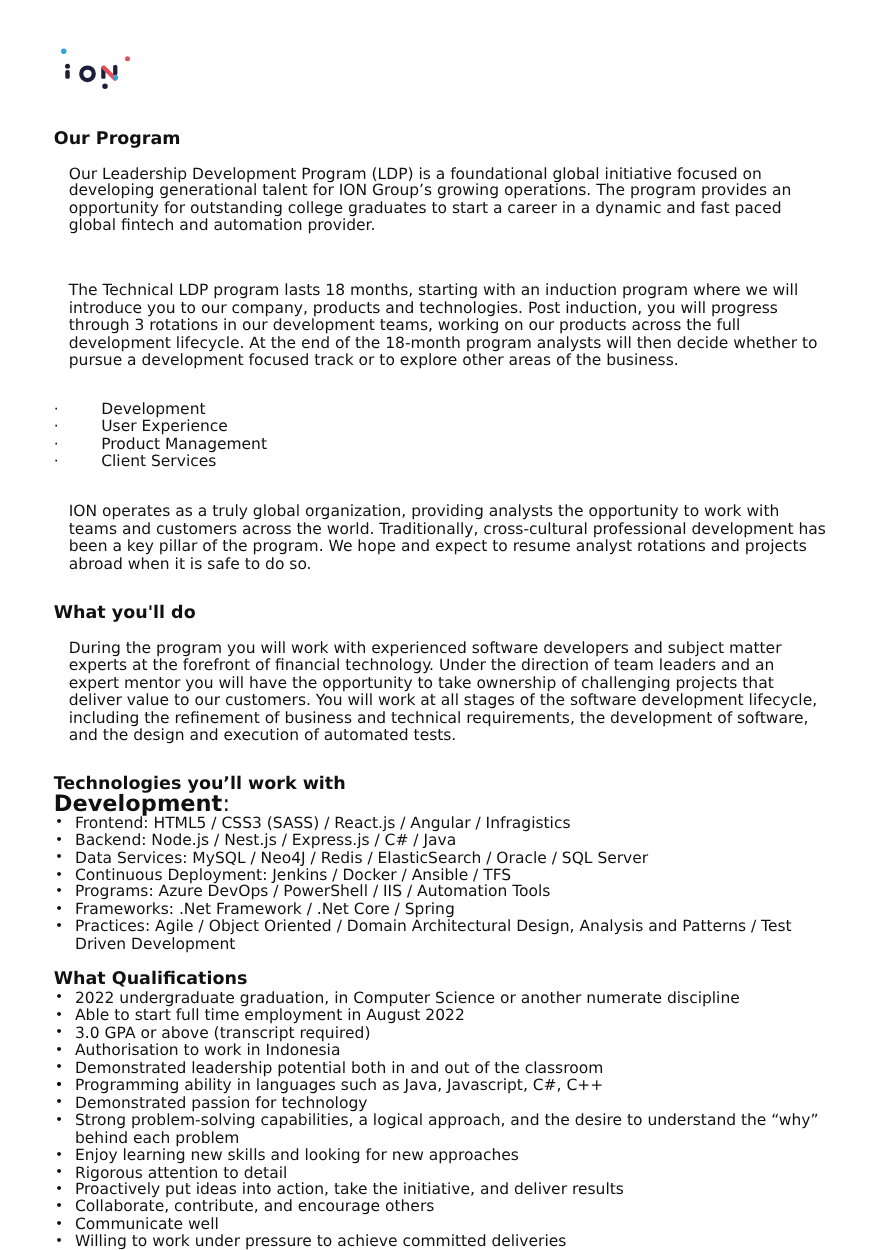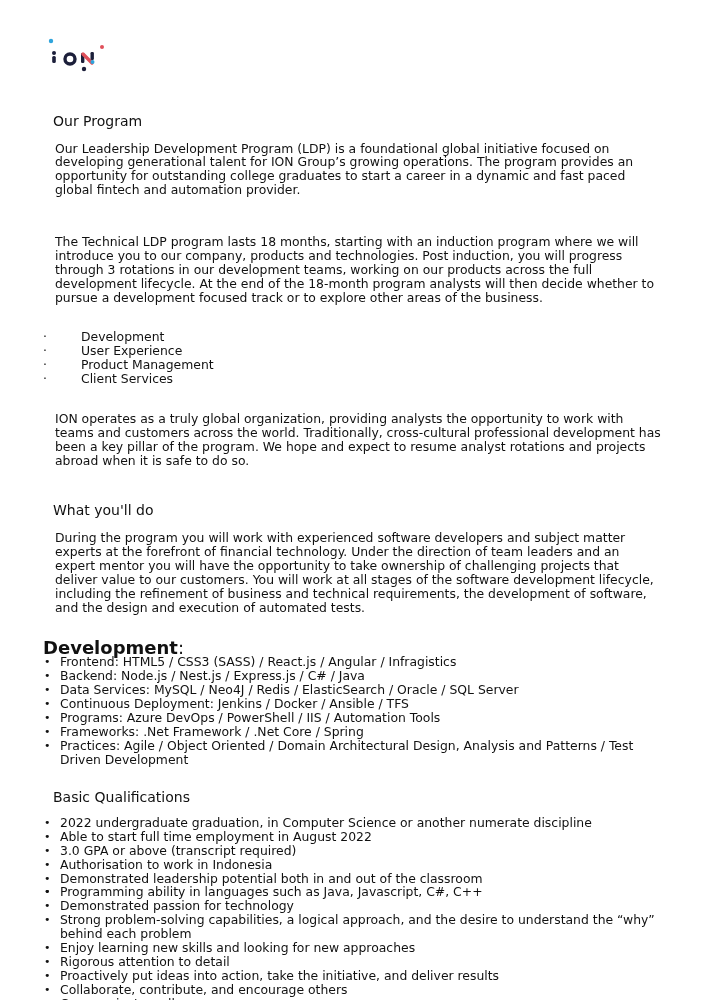--- a/index.html
+++ b/index.html
@@ -1,21 +1,21 @@
 <!DOCTYPE html>
 <html><head>
 <meta charset="utf-8">
 <style>
   html, body { margin:0; padding:0; background:#ffffff; }
   body { width:707px; height:1000px; position:relative; overflow:hidden;
          font-family:"DejaVu Sans", sans-serif; color:#111111; }
   .logo { position:absolute; left:46px; top:38px; width:60px; height:34px; }
   .content { position:absolute; left:43px; top:104px; width:630px;
              font-size:12.4px; line-height:13.9px; }
-  h2 { font-size:14px; font-weight:normal; margin:10px; line-height:15.5px; }
+  h2 { font-size:14px; font-weight:bold; margin:0; line-height:15.5px; }
   p { margin:12px; }
   .gap { height:13.9px; }
   ul.roles { list-style:none; margin:0; padding:0; }
   ul.roles li { position:relative; padding-left:38px; }
   ul.roles li .dot { position:absolute; left:0; top:0; }
   ul.bul { list-style:none; margin:0; padding:0; }
   ul.bul li { position:relative; padding-left:17px; }
   ul.bul li .dot { position:absolute; left:1px; top:0; font-size:11px; }
   .sub { font-size:18px; line-height:15px; }
 </style>
@@ -61,36 +61,37 @@
   <div class="gap"></div>
 
   <section>
     <h2>What you'll do</h2>
     <p>During the program you will work with experienced software developers and subject matter experts at the forefront of financial technology. Under the direction of team leaders and an expert mentor you will have the opportunity to take ownership of challenging projects that deliver value to our customers. You will work at all stages of the software development lifecycle, including the refinement of business and technical requirements, the development of software, and the design and execution of automated tests.</p>
   </section>
 
   <div class="gap"></div>
 
   <section>
+    <h2>Technologies you’ll work with</h2>
     <div class="sub"><b>Development</b><span>:</span></div>
     <ul class="bul">
       <li><span class="dot">•</span><span>Frontend: HTML5 / CSS3 (SASS) / React.js / Angular / Infragistics</span></li>
       <li><span class="dot">•</span><span>Backend: Node.js / Nest.js / Express.js / C# / Java</span></li>
       <li><span class="dot">•</span><span>Data Services: MySQL / Neo4J / Redis / ElasticSearch / Oracle / SQL Server</span></li>
       <li><span class="dot">•</span><span>Continuous Deployment: Jenkins / Docker / Ansible / TFS</span></li>
       <li><span class="dot">•</span><span>Programs: Azure DevOps / PowerShell / IIS / Automation Tools</span></li>
       <li><span class="dot">•</span><span>Frameworks: .Net Framework / .Net Core / Spring</span></li>
       <li><span class="dot">•</span><span>Practices:  Agile / Object Oriented / Domain Architectural Design, Analysis and Patterns / Test Driven Development</span></li>
     </ul>
   </section>
 
   <div class="gap"></div>
 
   <section>
-    <h2>Basic Qualifications</h2>
+    <h2>What Qualifications</h2>
     <ul class="bul">
       <li><span class="dot">•</span><span>2022 undergraduate graduation, in Computer Science or another numerate discipline</span></li>
       <li><span class="dot">•</span><span>Able to start full time employment in August 2022</span></li>
       <li><span class="dot">•</span><span>3.0 GPA or above (transcript required)</span></li>
       <li><span class="dot">•</span><span>Authorisation to work in Indonesia</span></li>
       <li><span class="dot">•</span><span>Demonstrated leadership potential both in and out of the classroom</span></li>
       <li><span class="dot">•</span></li>
       <li><span class="dot">•</span><span>Programming ability in languages such as Java, Javascript, C#, C++</span></li>
       <li><span class="dot">•</span><span>Demonstrated passion for technology</span></li>
       <li><span class="dot">•</span><span>Strong problem-solving capabilities, a logical approach, and the desire to understand the “why” behind each problem</span></li>

